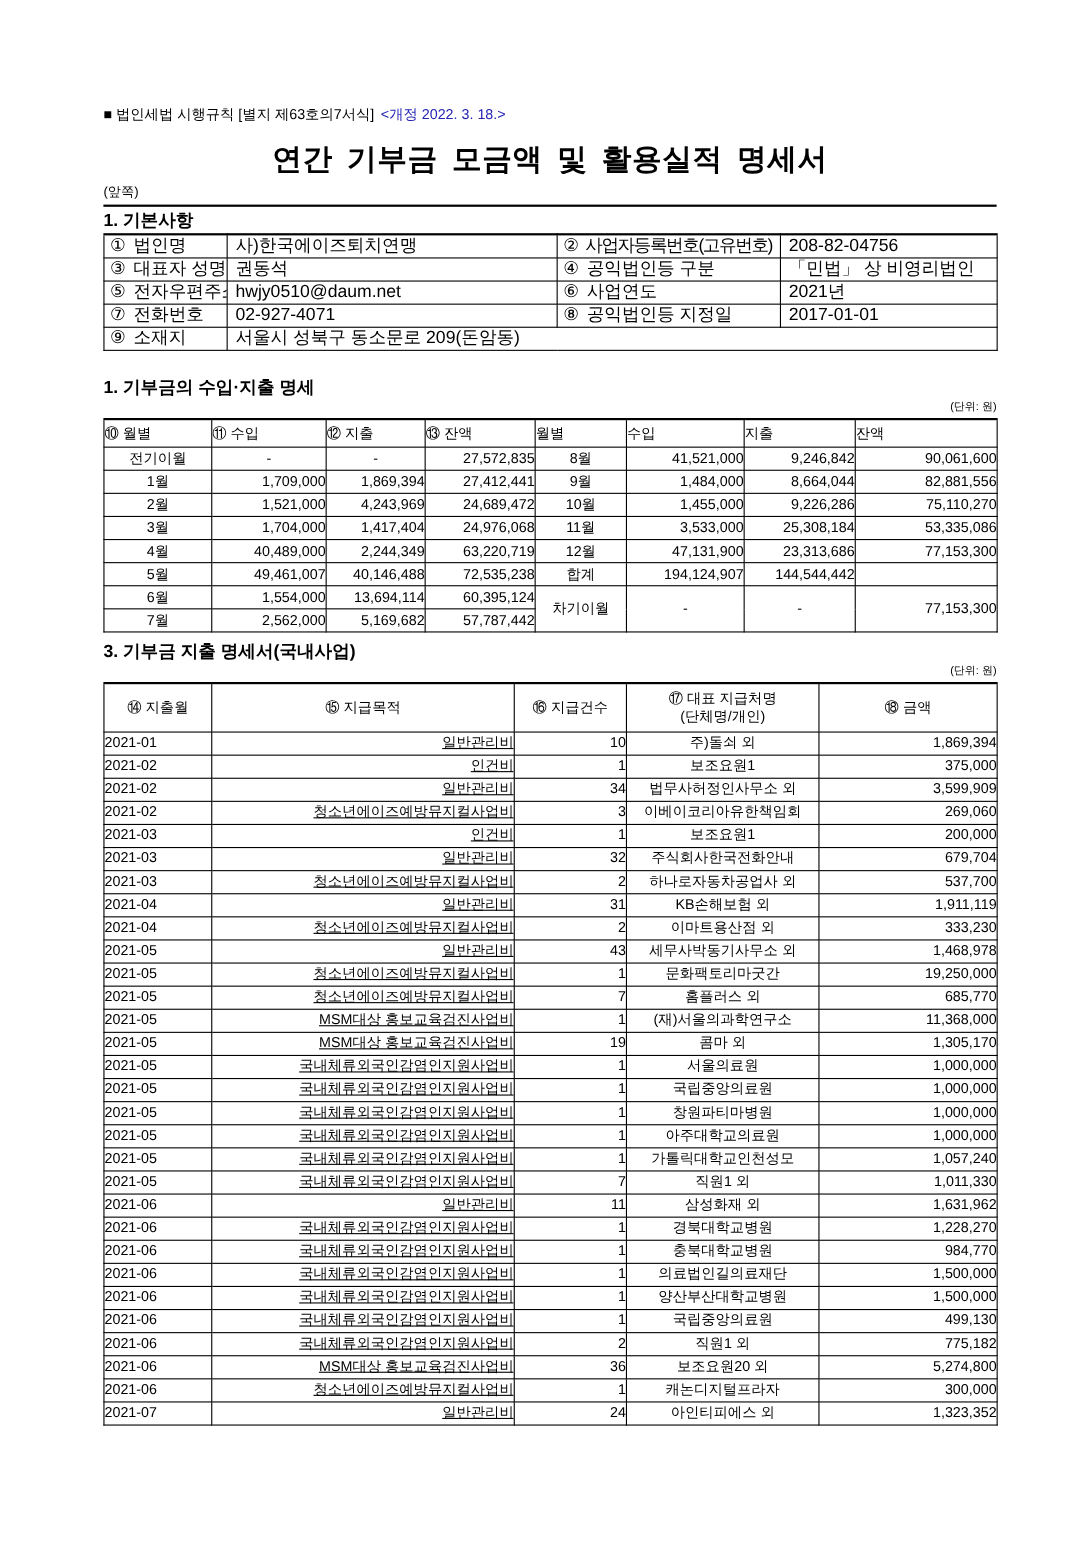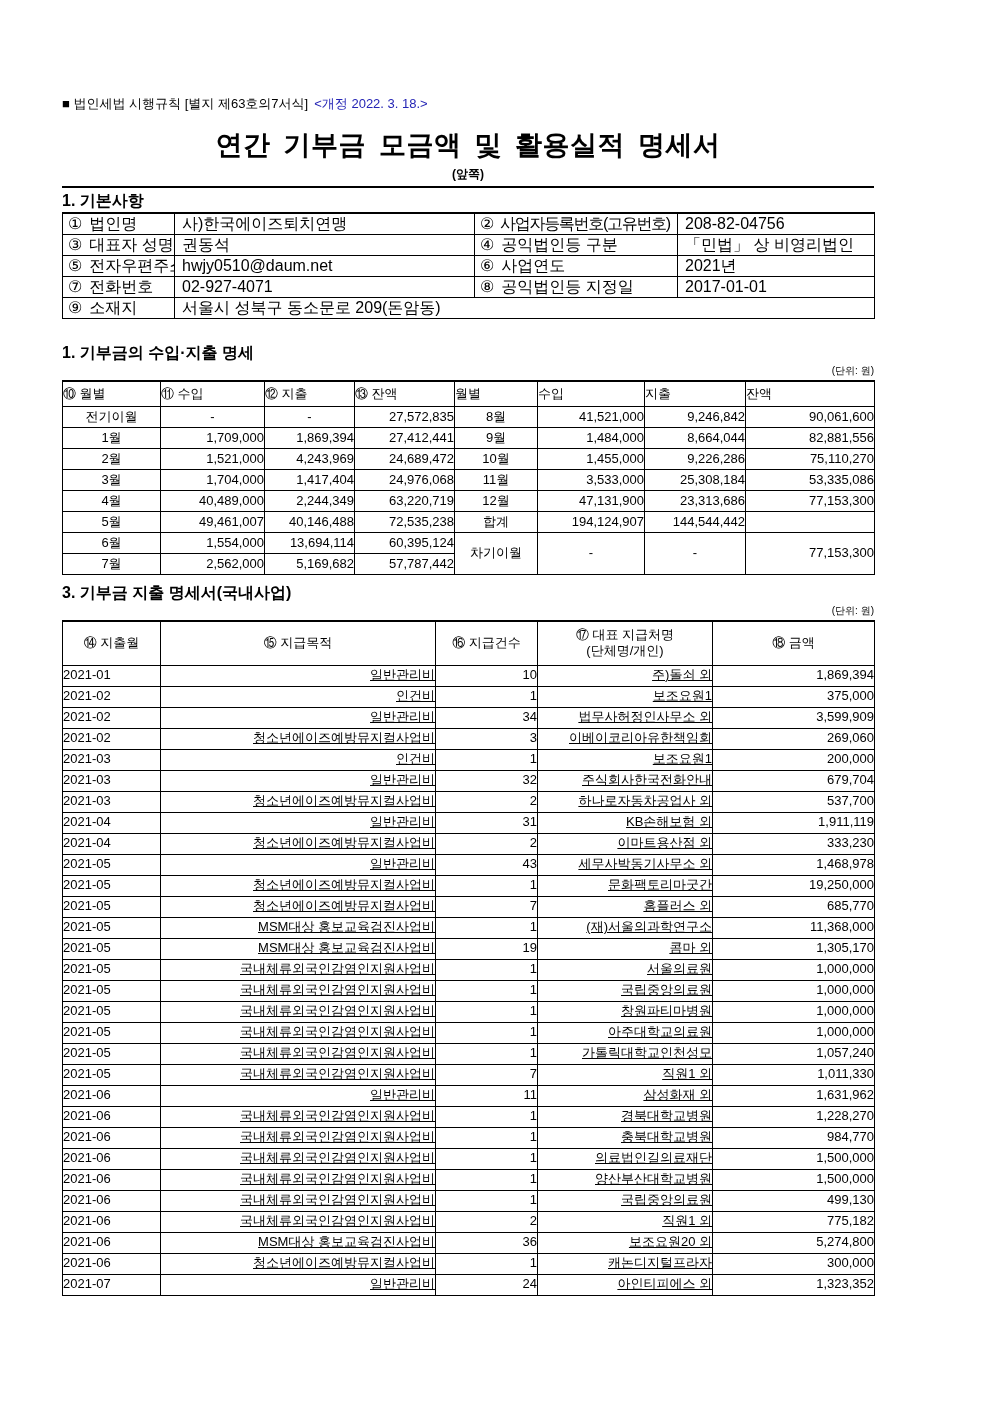--- a/index.html
+++ b/index.html
@@ -1,21 +1,21 @@
 <!DOCTYPE html>
 <html><head>
 <meta charset="utf-8">
 <style>
   html,body{margin:0;padding:0;background:#fff;}
   body{width:992px;height:1403px;overflow:hidden;font-family:"Liberation Sans",sans-serif;color:#000;}
-  .sheet{width:812px;margin-left:62px;padding-top:96px;}
+  .sheet{width:812px;margin-left:94px;padding-top:96px;}
   .doc-ref{font-size:13px;line-height:15px;white-space:nowrap;}
   .doc-ref .rev{margin-left:6px;}
   .title{font-size:27px;line-height:32px;font-weight:bold;text-align:center;margin-top:18px;letter-spacing:.5px;word-spacing:5px;}
-  .front{font-size:12px;line-height:14px;text-align:center;margin-top:6px;font-weight:bold;}
+  .front{font-size:12px;line-height:14px;text-align:left;margin-top:6px;}
   .rule{height:0;border-top:2px solid #000;margin-top:5px;}
   .sec-head{font-size:16px;line-height:19px;font-weight:bold;}
   #sec1-heading{margin-top:3px;}
   #sec2-heading{margin-top:24px;}
   #sec3-heading{margin-top:8px;}
   .unit{font-size:10px;line-height:15px;text-align:right;margin-top:1px;}
   table.tbl{width:812px;border-collapse:collapse;table-layout:fixed;margin-top:2px;border:1px solid #000;border-top:2px solid #000;}
   .tbl td,.tbl th{border:1px solid #000;font-weight:normal;font-size:13px;overflow:hidden;white-space:nowrap;padding:0;line-height:1.15;}
   
   .s1 td{height:20px;font-size:16px;}
@@ -31,21 +31,21 @@
   .c-dash{text-align:center;}
   .c-empty{}
   
   .s3 thead tr{height:44px;}
   .s3 th{text-align:center;vertical-align:middle;}
   .s3 th .hline{line-height:16px;}
   .s3 td{height:20px;}
   .c3-month{text-align:left;padding-left:6px;}
   .c3-purpose{text-align:right;padding-left:5px;text-decoration:underline;}
   .c3-count{text-align:right;padding-right:2px;}
-  .c3-payee{text-align:right;padding-left:3px;text-decoration:underline;}
+  .c3-payee{text-align:center;padding-left:3px;}
   .c3-amount{text-align:right;padding-right:7px;}
 </style>
 </head>
 <body>
 
 <div class="sheet">
 
   <div class="doc-ref">
     <span>■ 법인세법 시행규칙 [별지 제63호의7서식]</span><span class="rev" style="color: rgb(37, 37, 181);">&lt;개정 2022. 3. 18.&gt;</span>
   </div>

